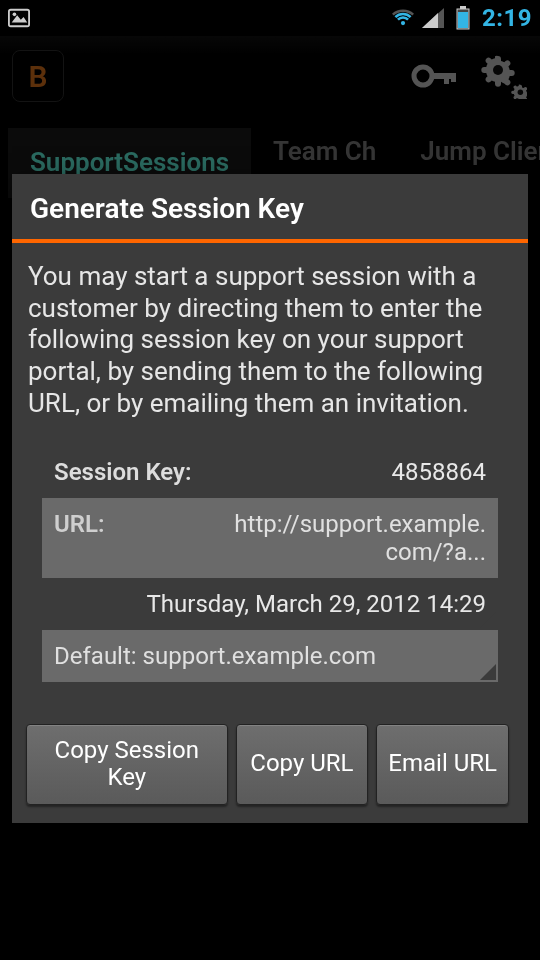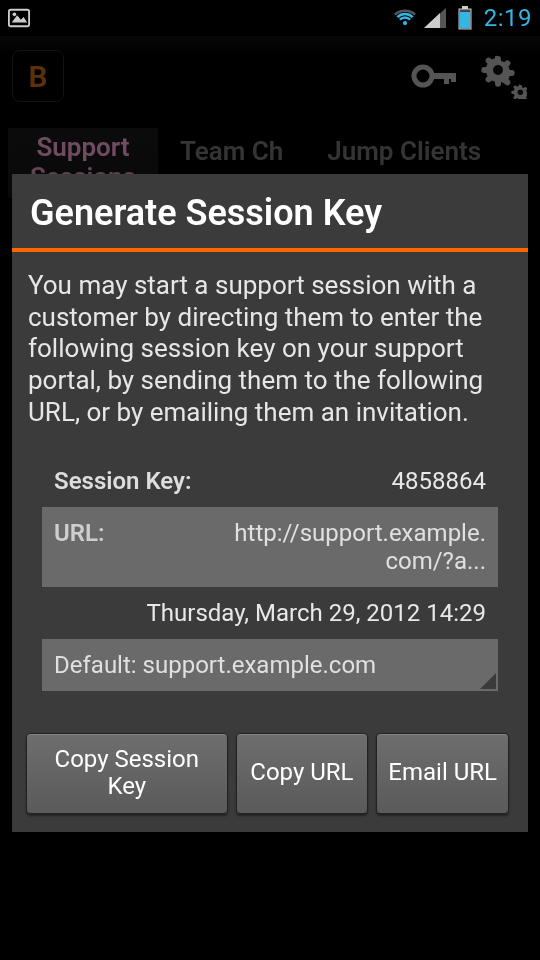--- a/index.html
+++ b/index.html
@@ -16,21 +16,21 @@
     background: #000;
     display: flex; align-items: center;
     padding: 0 8px;
     color: #33B5E5;
     font-size: 24px;
   }
   .statusbar .left { display:flex; align-items:center; gap:6px; }
   .statusbar .spacer { flex:1; }
   .statusbar .right { display:flex; align-items:center; gap:8px; }
   .status-icon { width:22px; height:22px; display:inline-flex; align-items:center; justify-content:center; }
-  .clock { color:#33B5E5; font-size:24px; font-weight:400; letter-spacing:0.5px; }
+  .clock { color:#33B5E5; font-size:24px; font-weight:700; letter-spacing:0.5px; }
 
   .app-bg {
     position:absolute; top:36px; left:0; width:540px; height:924px;
     background: linear-gradient(to bottom,#111 0,#000 20px,#000 100%);
   }
   .action-bar {
     height: 80px;
     display:flex; align-items:center;
     padding: 0 12px;
   }
@@ -48,39 +48,39 @@
     display:flex; height:70px; align-items:center;
     padding-left:8px;
     color:#777; font-size:26px; font-weight:600;
   }
   .tab {
     padding: 0 22px; white-space:nowrap;
     display:flex; align-items:center; height:100%;
   }
   .tab.active {
     background:#1a1a1a;
-    color:#f9a8d4;
-    flex-direction:column; justify-content:center; line-height:1.15;
+    color:#5eead4;
+    flex-direction:row; justify-content:center; line-height:1.15;
     text-align:center;
     margin-top:24px;
   }
 
   
   .scrim {
     position:absolute; top:36px; left:0; width:540px; height:924px;
     background:rgba(0,0,0,0.55);
   }
   .dialog {
     position:absolute;
     left:12px; right:12px; top:174px;
     background:#3b3b3b;
     box-shadow: 0 8px 24px rgba(0,0,0,0.6);
   }
   .dlg-title {
-    color:#fff; font-size:36px; font-weight:600;
+    color:#fff; font-size:28px; font-weight:600;
     padding: 18px 18px 14px 18px;
   }
   .dlg-rule { height:4px; background:#ff6600; }
   .dlg-body { padding: 18px 16px 12px 16px; }
   .dlg-text {
     color:#e6e6e6; font-size:26px; line-height:1.22;
     margin-bottom:26px;
   }
   .kv-block { margin: 16px 14px; }
   .kv-row {

